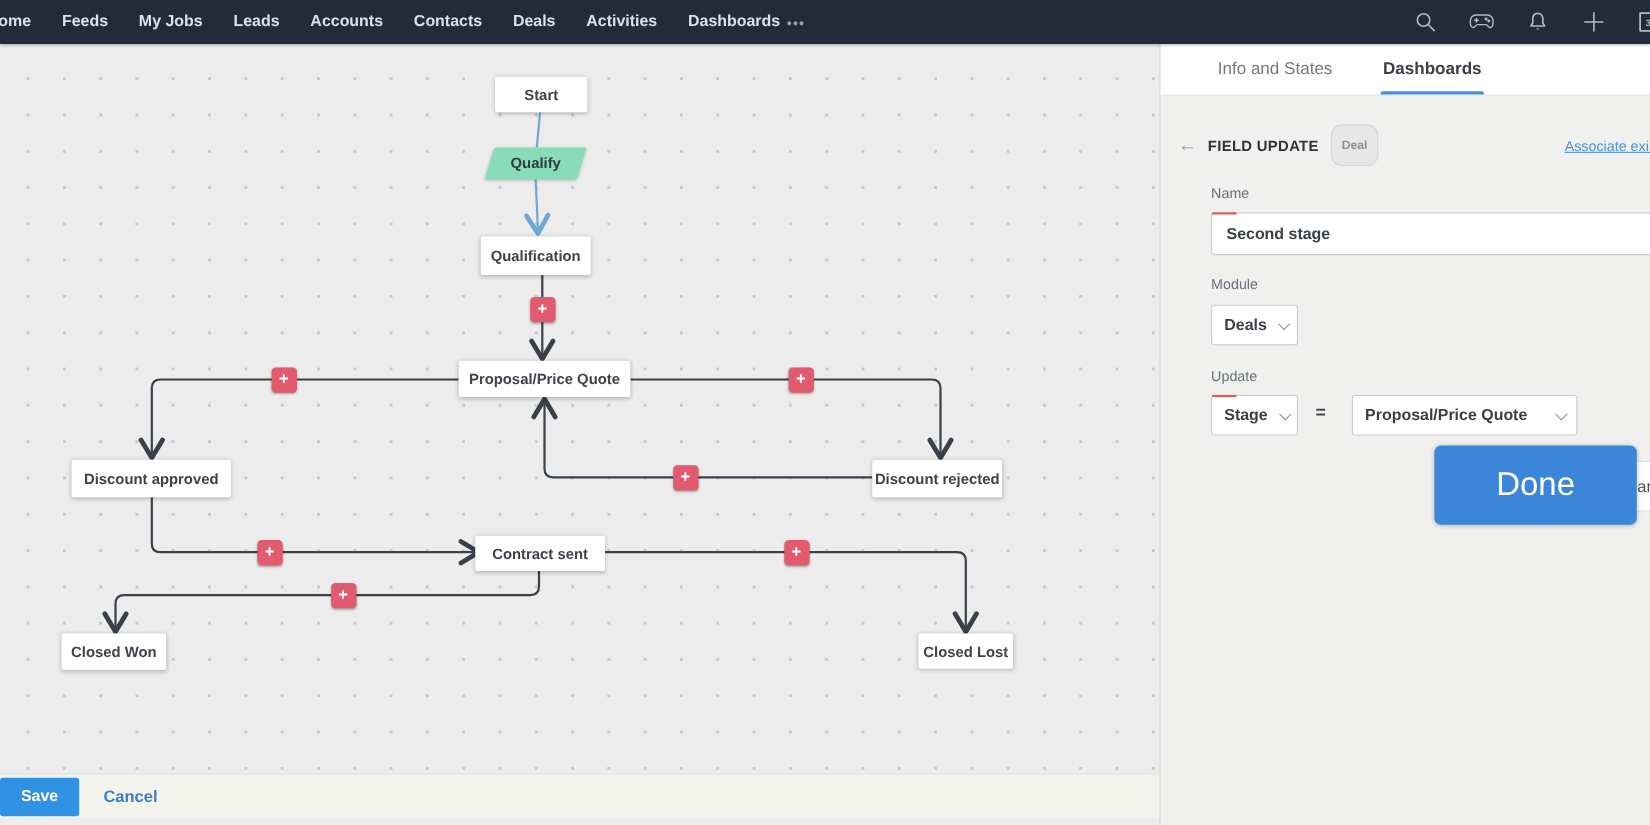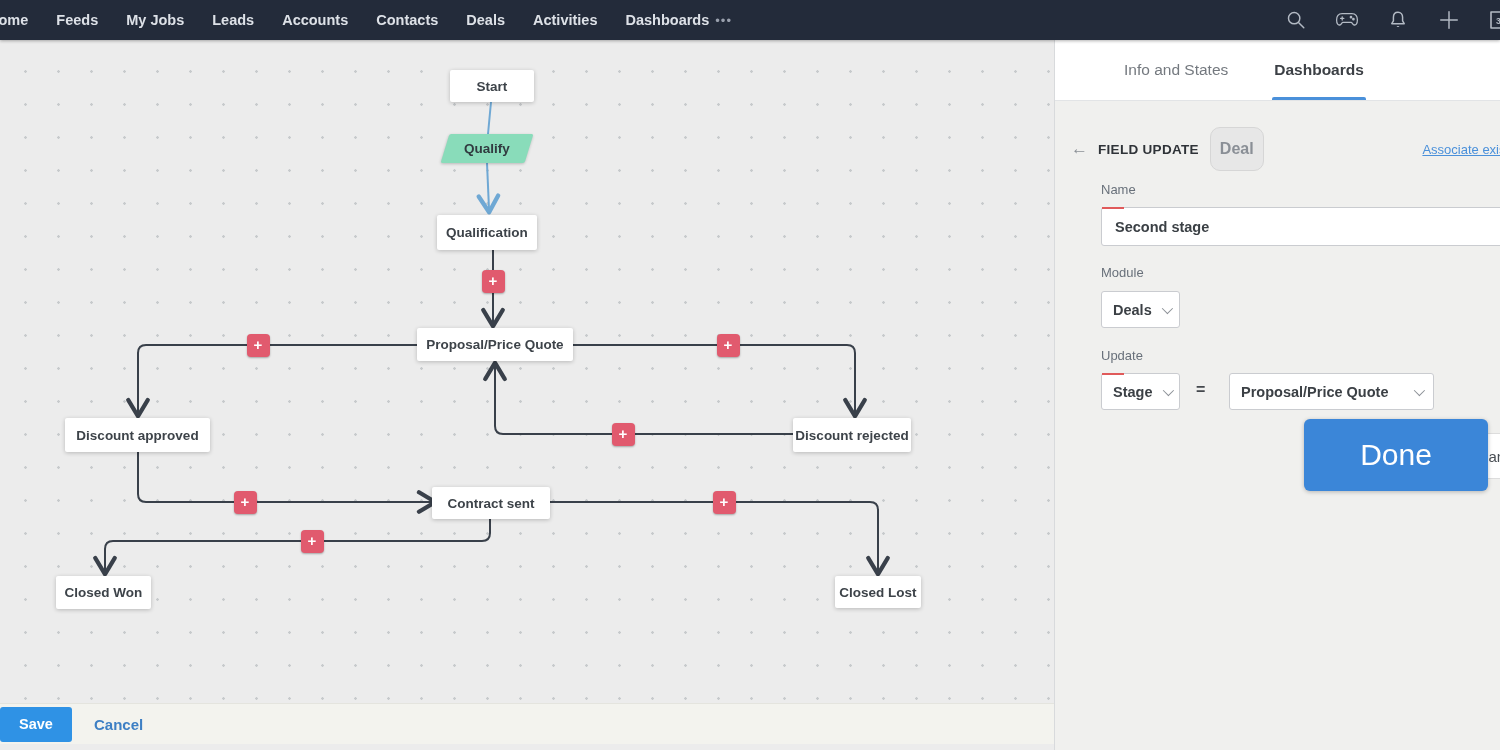--- a/index.html
+++ b/index.html
@@ -59,35 +59,35 @@
     font-family:inherit; font-size:14.5px; font-weight:600; cursor:pointer;
   }
   .footer-cancel { margin-left:22px; color:#3d7fc4; font-size:15px; font-weight:600; cursor:pointer; }
 
   
   .panel {
     position:absolute; top:40px; left:1054px; width:446px; height:710px;
     background:#f0f0ee; border-left:1px solid #d8dadc; overflow:hidden; z-index:10;
   }
   .panel-header {
-    position:relative; height:61px; background:#fff; border-bottom:1px solid #e2e4e6;
-    display:flex; align-items:center; padding-left:69px; gap:46px;
+    position:relative; height:47px; background:#fff; border-bottom:1px solid #e2e4e6;
+    display:flex; align-items:center; padding-left:52px; gap:46px;
   }
   .tab { font-size:15.5px; color:#74797f; font-weight:500; cursor:pointer; position:relative;
     height:100%; display:flex; align-items:center; }
   .tab.active { color:#3c4045; font-weight:600; }
   .tab.active::after { content:""; position:absolute; left:-2px; right:-2px; bottom:0; height:3px;
     background:#4a90da; border-radius:2px 2px 0 0; }
 
   .panel-body { position:relative; height:649px; }
   .fu-row { position:absolute; top:26px; left:16px; right:-12px; display:flex; align-items:center; }
   .back-arrow { color:#8b9096; font-size:17px; cursor:pointer; width:27px; }
   .fu-title { font-size:13.5px; font-weight:700; color:#2f3338; letter-spacing:.3px; }
   .fu-badge { margin-left:11px; background:#e7e7e7; border:1px solid #d6d6d6; border-radius:10px;
-    color:#8a8f96; font-size:16px; font-weight:600; padding:12px 9px; }
+    color:#8a8f96; font-size:11px; font-weight:600; padding:12px 9px; }
   .assoc-link { margin-left:auto; color:#4a90da; font-size:13px; font-weight:500;
     text-decoration:underline; white-space:nowrap; cursor:pointer; }
 
   .fld-label { position:absolute; left:46px; font-size:13px; color:#68707a; }
   .txt-input {
     position:absolute; left:46px; top:106px; width:420px; height:39px;
     border:1px solid #caccd0; border-radius:3px; background:#fff; padding:0 13px;
     font-family:inherit; font-size:14.5px; color:#3b4045; font-weight:600;
   }
   .req-mark { position:absolute; height:2px; width:22px; background:#e05a5a; z-index:2; }

